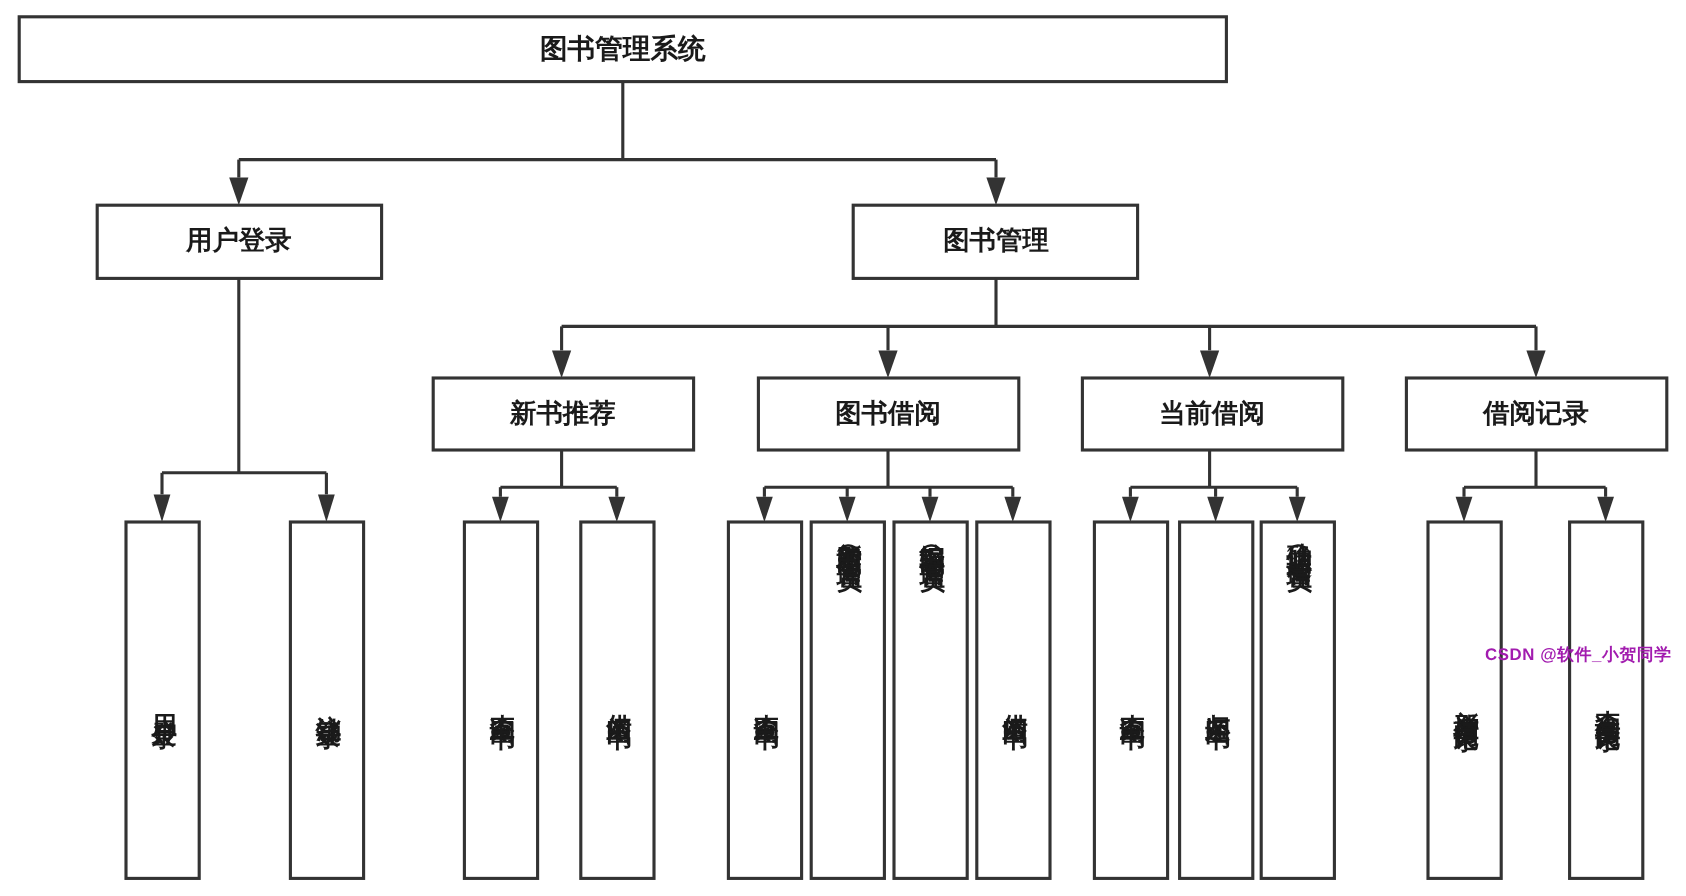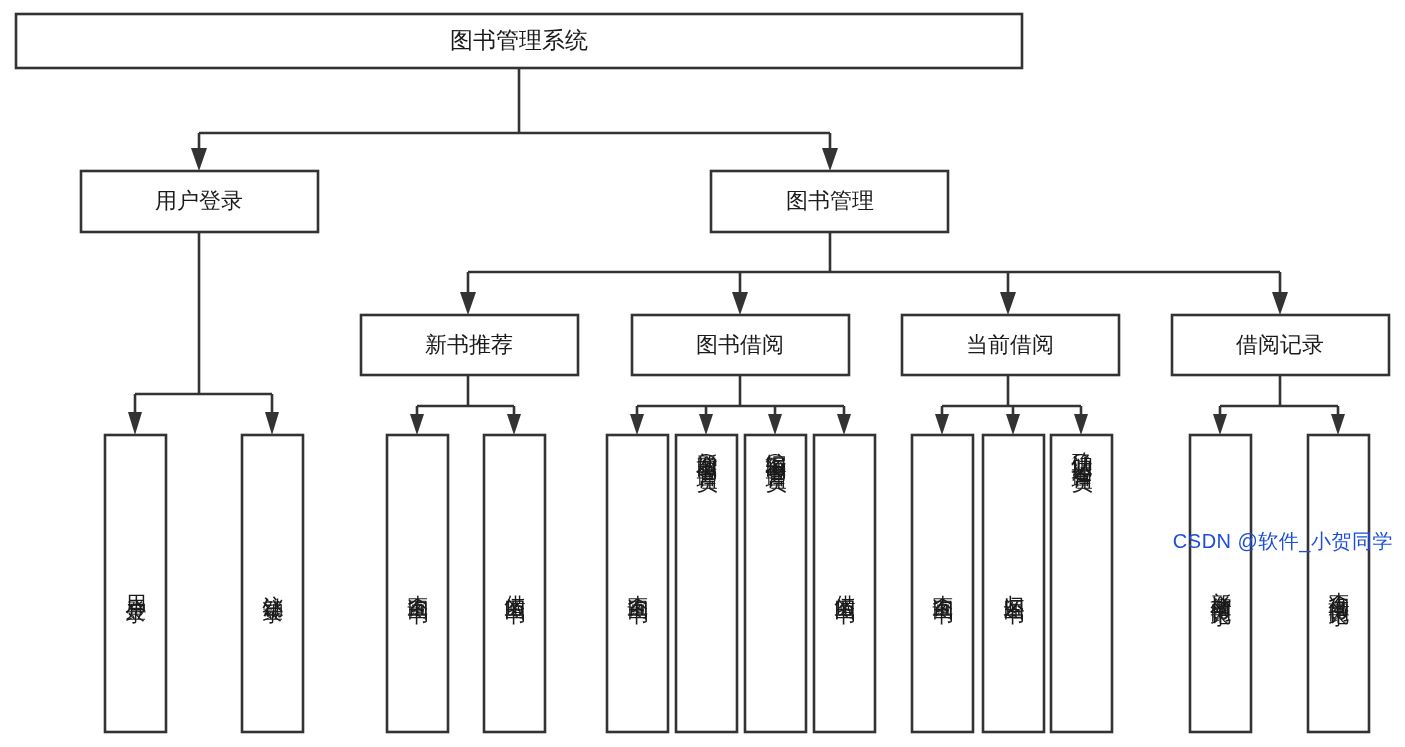--- a/index.html
+++ b/index.html
@@ -11,20 +11,21 @@
     width: 1405px;
     height: 747px;
     font-family: "Liberation Sans", "DejaVu Sans", sans-serif;
     overflow: hidden;
   }
   #diagram-root {
     position: relative;
     width: 1405px;
     height: 561px;
     background: #ffffff;
+    font-weight: bold;
   }
   svg.diagram-canvas {
     position: absolute;
     top: 0;
     left: 0;
     width: 1405px;
     height: 747px;
   }
   .node-box {
     fill: #ffffff;
@@ -71,22 +72,22 @@
     letter-spacing: 3px;
     color: #1a1a1a;
     white-space: nowrap;
     text-align: center;
   }
   .watermark {
     position: absolute;
     right: 12px;
     bottom: 6px;
     font-family: "Liberation Sans", "DejaVu Sans", sans-serif;
-    font-size: 20px;
-    color: #1d4ed8;
+    font-size: 14px;
+    color: #a21caf;
     letter-spacing: 0.5px;
     white-space: nowrap;
   }
 </style>
 </head>
 <body>
 
 <div id="diagram-root">
 
   <svg class="diagram-canvas" viewBox="0 0 1405 747">

